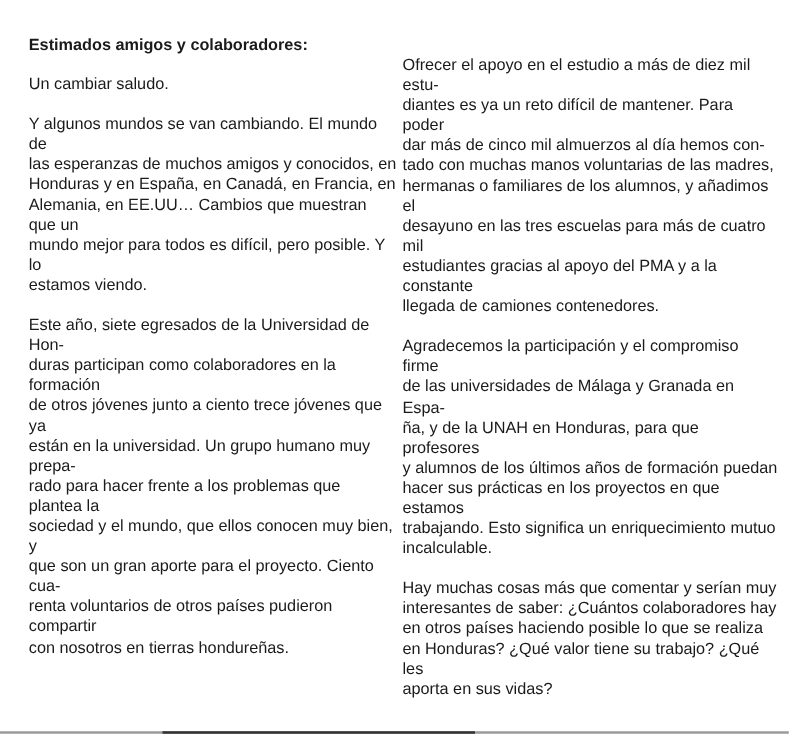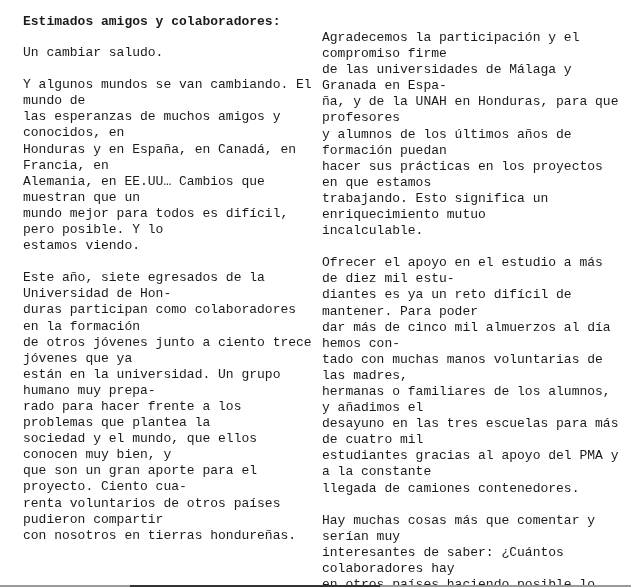--- a/index.html
+++ b/index.html
@@ -1,21 +1,21 @@
 <!DOCTYPE html>
 <html><head>
 <meta charset="utf-8">
 <style>
   html, body { margin:0; padding:0; background:#ffffff; }
   body { width:631px; height:587px; overflow:hidden; position:relative;
          font-family:"Liberation Sans", sans-serif; color:#1a1a1a; }
   .col { position:absolute; top:14px; width:300px; font-size:13px; line-height:16.1px; }
   .col.left { left:23px; width:295px; }
   .col.right { left:322px; width:300px; top:30px; }
-  .col p { margin:0 0 16px 0; white-space:pre-line;font-family:Liberation Mono, monospace; }
+  .col p { margin:14px 0 16px 0; white-space:pre-line; }
   .col p.heading { font-weight:bold; margin-bottom:15px; }
   .bottom-rule { position:absolute; left:0; right:0; top:585px; height:2px; background:#9a9a9a; }
   .bottom-rule-dark { position:absolute; left:130px; width:250px; top:585px; height:2px; background:#333; }
 </style>
 </head>
 <body>
 
 <div class="col left">
   <p class="heading">Estimados amigos y colaboradores:</p>
   <p>Un cambiar saludo.</p>
@@ -31,35 +31,35 @@
 están en la universidad. Un grupo humano muy prepa-
 rado para hacer frente a los problemas que plantea la
 sociedad y el mundo, que ellos conocen muy bien, y
 que son un gran aporte para el proyecto. Ciento cua-
 renta voluntarios de otros países pudieron compartir
 con nosotros en tierras hondureñas.</p>
 
 </div>
 
 <div class="col right">
-  <p>Agradecemos la participación y el compromiso firme
-de las universidades de Málaga y Granada en Espa-
-ña, y de la UNAH en Honduras, para que profesores
-y alumnos de los últimos años de formación puedan
-hacer sus prácticas en los proyectos en que estamos
-trabajando. Esto significa un enriquecimiento mutuo
-incalculable.</p>
   <p>Ofrecer el apoyo en el estudio a más de diez mil estu-
 diantes es ya un reto difícil de mantener. Para poder
 dar más de cinco mil almuerzos al día hemos con-
 tado con muchas manos voluntarias de las madres,
 hermanas o familiares de los alumnos, y añadimos el
 desayuno en las tres escuelas para más de cuatro mil
 estudiantes gracias al apoyo del PMA y a la constante
 llegada de camiones contenedores.</p>
+  <p>Agradecemos la participación y el compromiso firme
+de las universidades de Málaga y Granada en Espa-
+ña, y de la UNAH en Honduras, para que profesores
+y alumnos de los últimos años de formación puedan
+hacer sus prácticas en los proyectos en que estamos
+trabajando. Esto significa un enriquecimiento mutuo
+incalculable.</p>
   <p>Hay muchas cosas más que comentar y serían muy
 interesantes de saber: ¿Cuántos colaboradores hay
 en otros países haciendo posible lo que se realiza
 en Honduras? ¿Qué valor tiene su trabajo? ¿Qué les
 aporta en sus vidas?</p>
 
 </div>
 
 <div class="bottom-rule"></div>
 <div class="bottom-rule-dark"></div>

